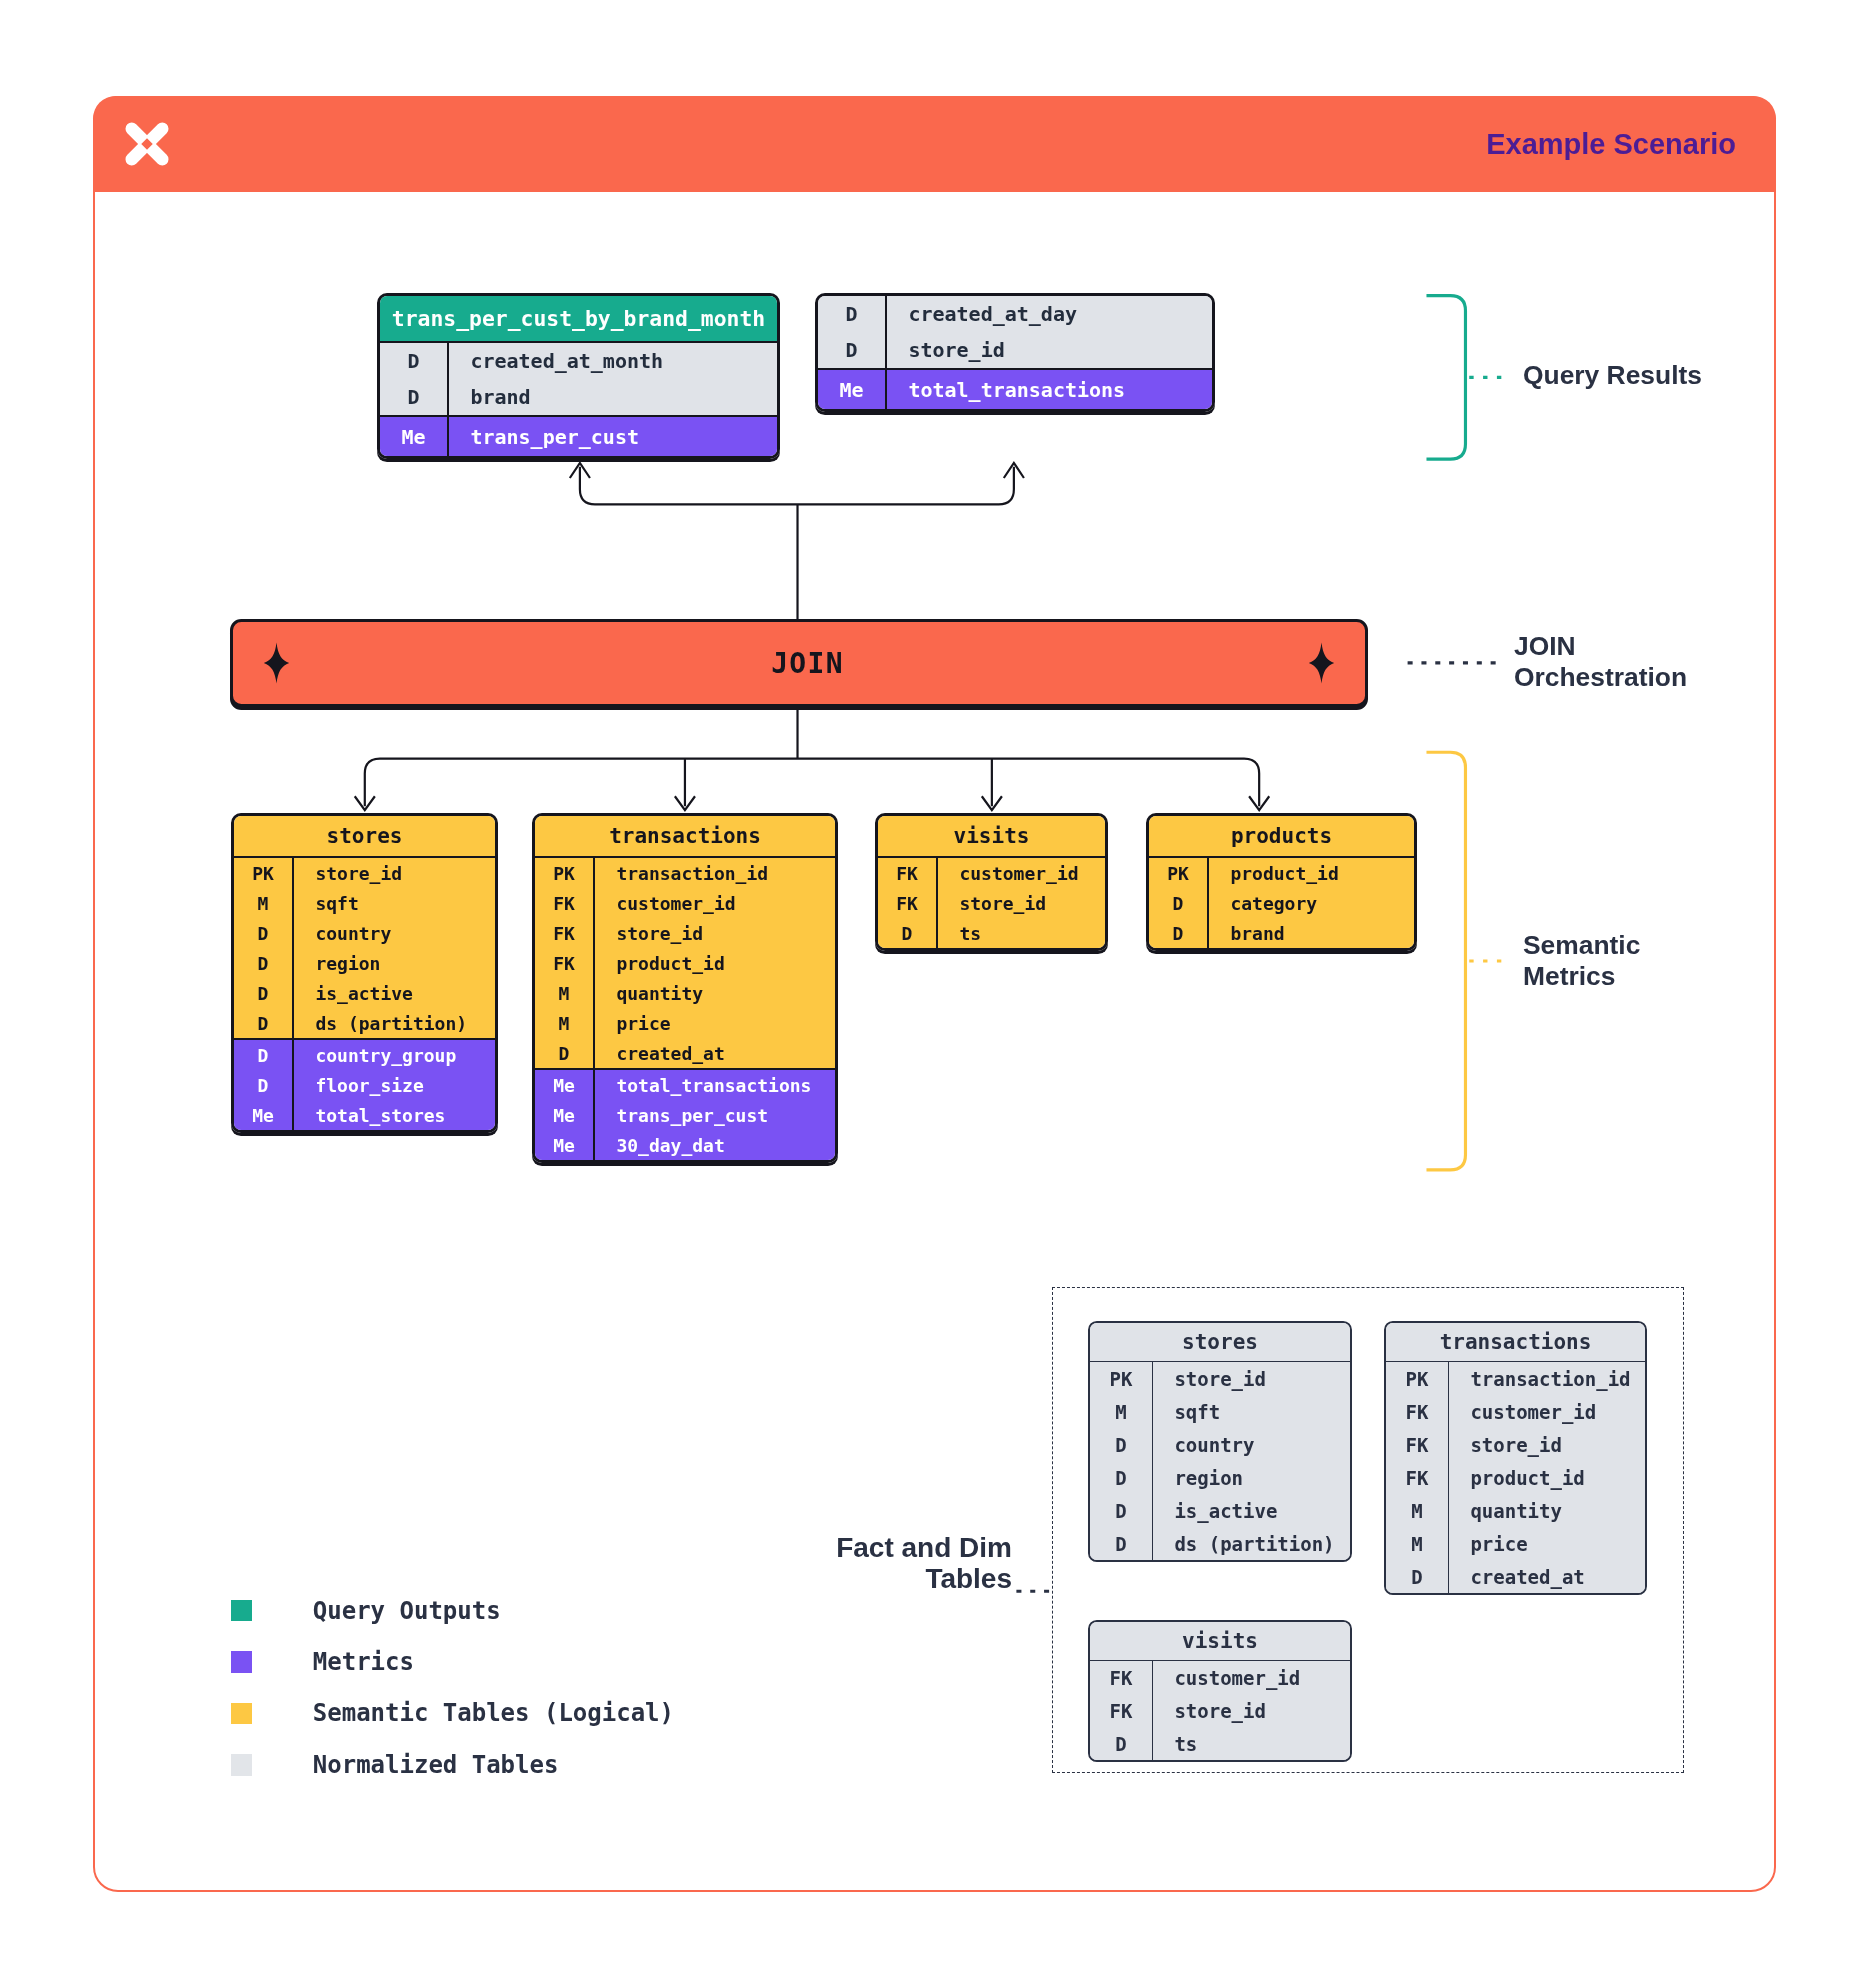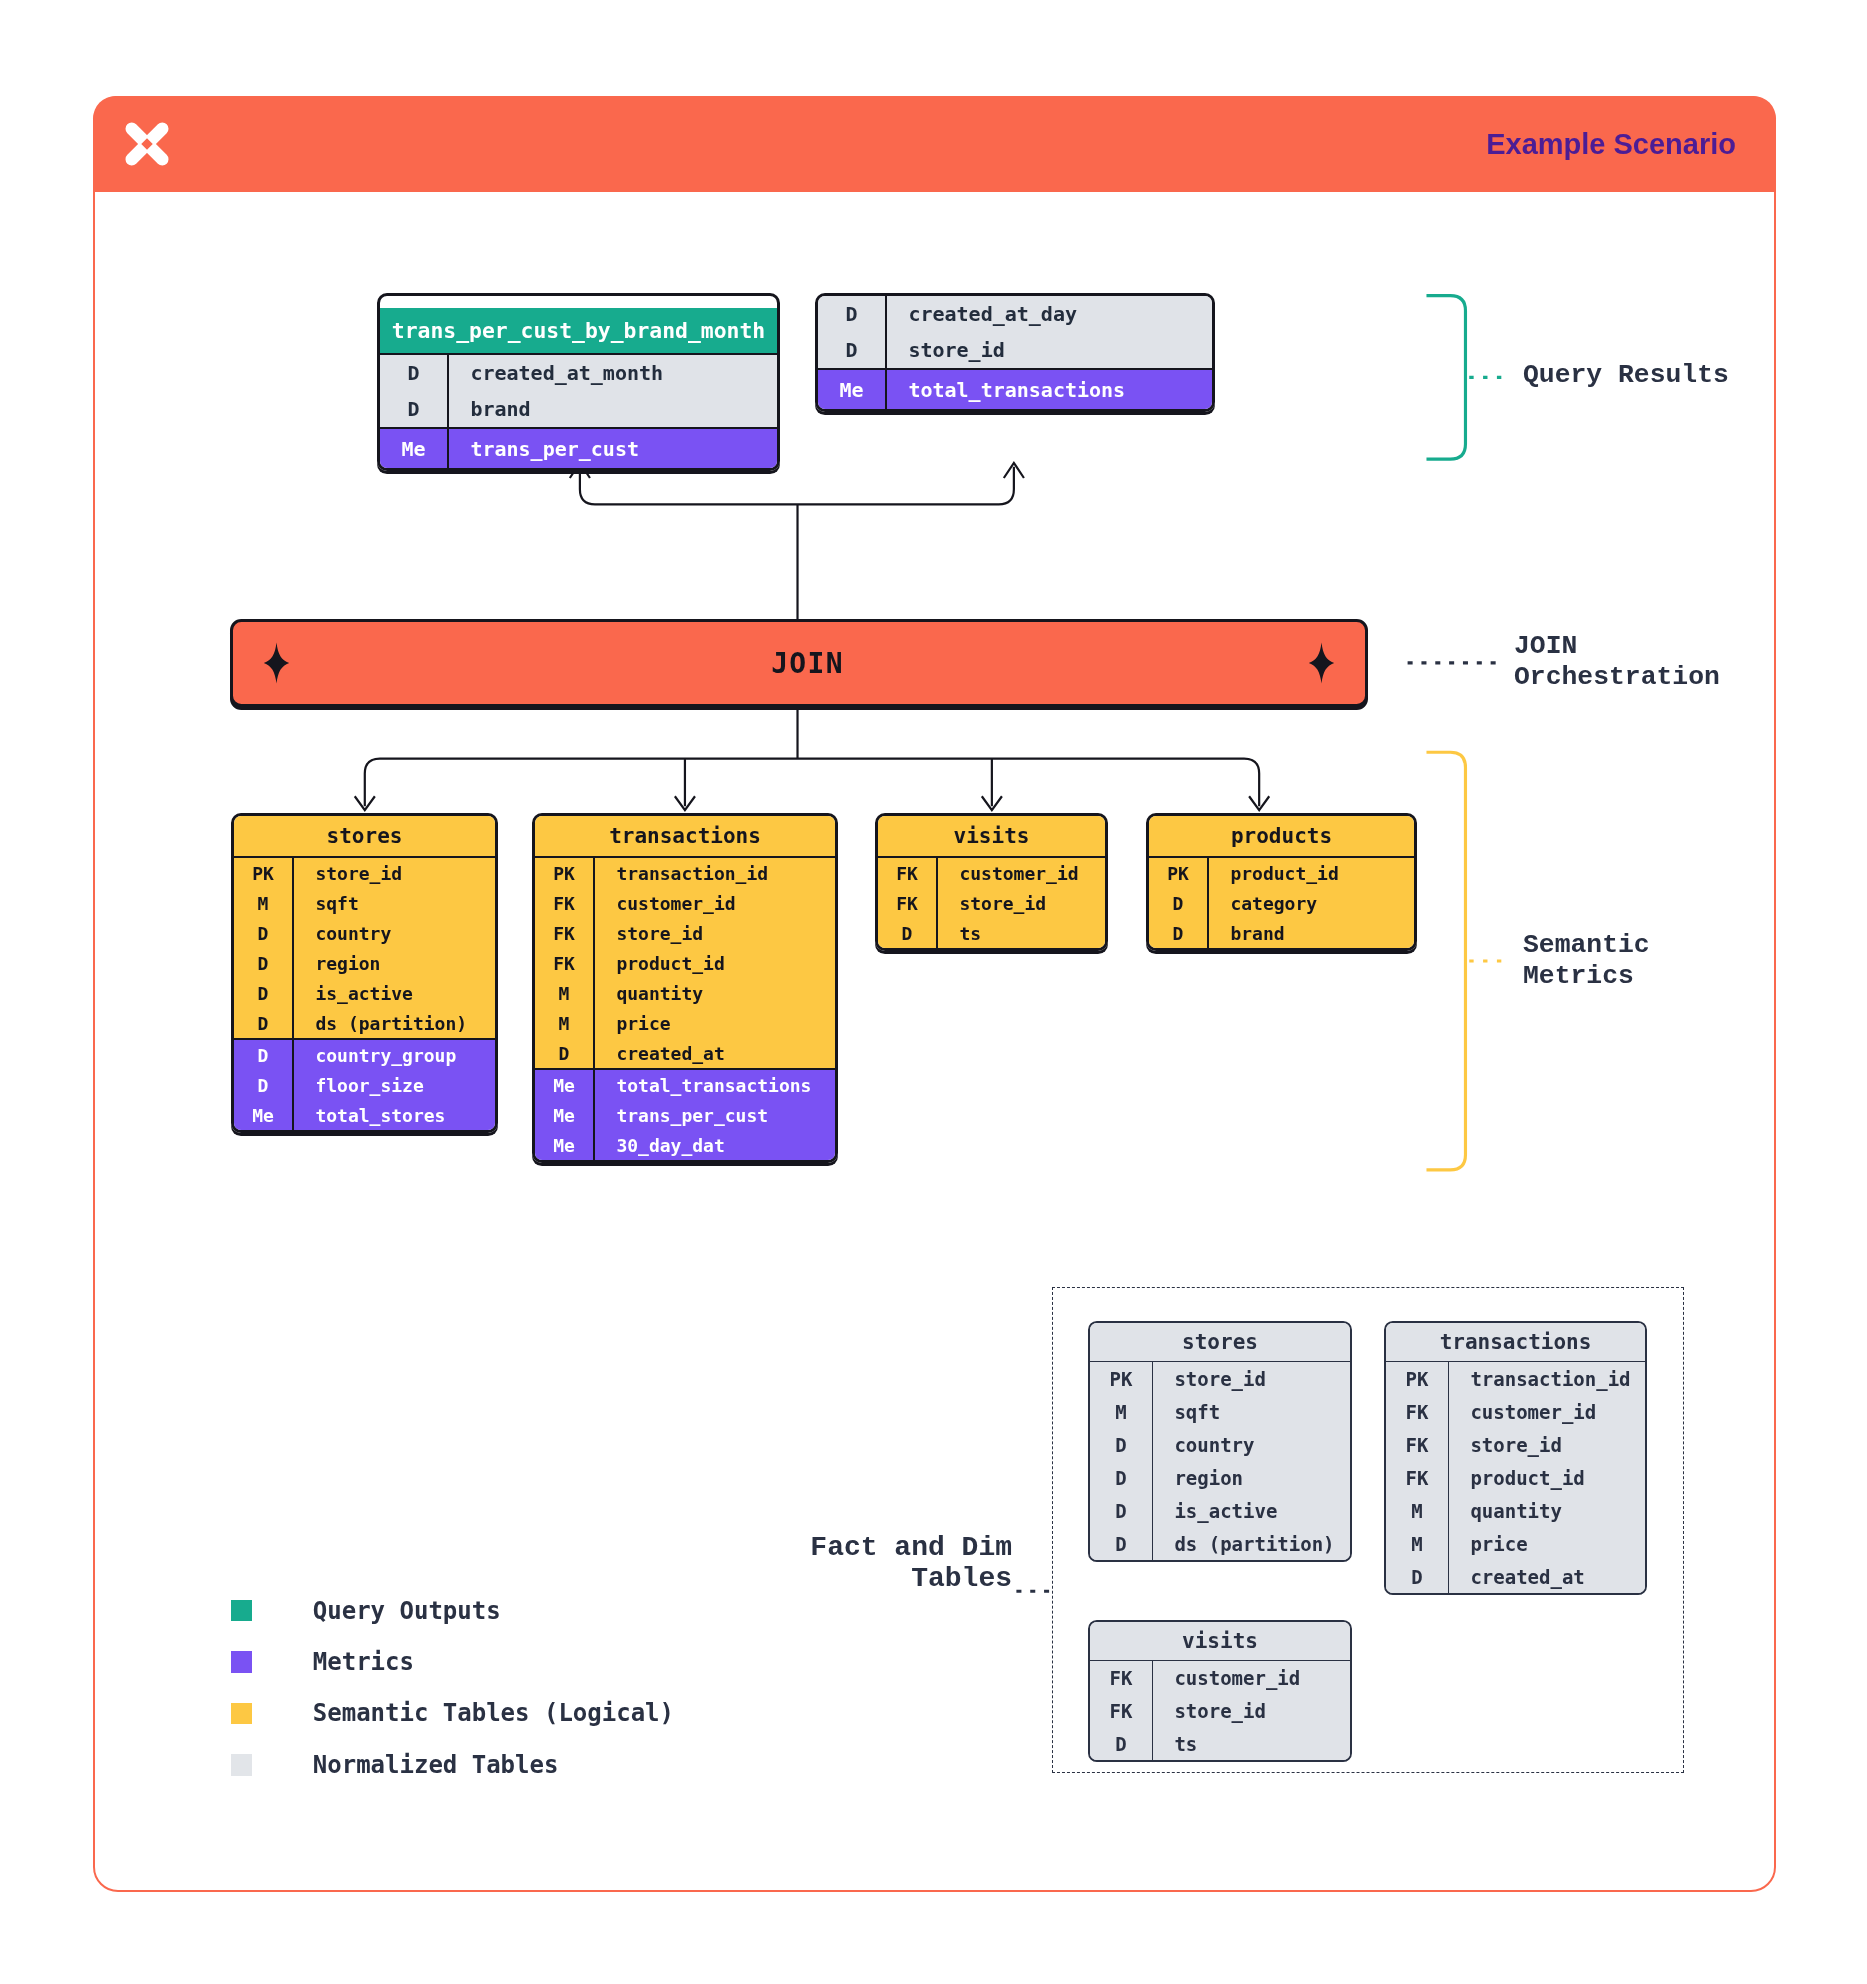--- a/index.html
+++ b/index.html
@@ -34,21 +34,21 @@
     box-shadow:0 3.1px 0 var(--line);font-weight:700;}
   .tbl .tbl-h{height:var(--hh);display:flex;align-items:center;justify-content:center;
     border-bottom:2.5px solid var(--line);font-size:var(--hf);}
   .tbl .r{display:flex;align-items:center;height:var(--rh);}
   .tbl .t{width:var(--tw);flex:0 0 var(--tw);align-self:stretch;display:flex;align-items:center;
     justify-content:center;border-right:2.5px solid var(--line);}
   .tbl .n{padding-left:21.4px;white-space:nowrap;}
   .tbl .tbl-metrics{border-top:2.5px solid var(--line);}
 
   .v-green{--hh:47px;--rh:36px;--tw:69px;--hf:21.4px;font-size:20px;}
-  .v-green .tbl-h{background:var(--green);color:#fff;margin-top:12px;}
+  .v-green .tbl-h{background:var(--green);color:#fff;}
   .v-green .tbl-body{background:var(--gray);color:#232D3D;}
   .v-green .tbl-metrics{background:var(--purple);color:#fff;--rh:39px;}
 
   .v-yellow{--hh:42px;--rh:30px;--tw:60px;--hf:21px;font-size:18px;}
   .v-yellow .tbl-h{background:var(--yellow);color:#15151D;}
   .v-yellow .tbl-body{background:var(--yellow);color:#15151D;}
   .v-yellow .tbl-metrics{background:var(--purple);color:#fff;}
 
   .v-gray{--hh:39px;--rh:33px;--tw:63px;--hf:21px;font-size:19px;
     border:2.5px solid var(--navy);border-radius:8.8px;box-shadow:none;color:var(--navy);}
@@ -69,21 +69,21 @@
 
   
   #join-bar{position:absolute;left:230px;top:619px;width:1138px;height:88px;
     background:var(--orange);border:3.1px solid var(--line);border-radius:11.3px;
     box-shadow:0 3.1px 0 var(--line);display:flex;align-items:center;justify-content:center;padding-left:17px;}
   #join-label{font-size:28px;font-weight:700;letter-spacing:1.3px;color:#15151D;}
   .spark{position:absolute;top:50%;transform:translateY(-50%);width:29px;height:45px;}
   .spark.sl{left:29px;} .spark.sr{right:29px;}
 
   
-  .side-label{position:absolute;font-family:Liberation Mono, monospace;
+  .side-label{position:absolute;font-family:Liberation Sans, sans-serif;
     font-weight:700;color:var(--navy);font-size:26.4px;line-height:31px;}
   #lbl-query{left:1523px;top:360px;}
   #lbl-join{left:1514px;top:631px;width:164px;}
   #lbl-sem{left:1523px;top:930px;width:151px;}
   #lbl-fact{left:742px;top:1532px;width:270px;font-size:28px;text-align:right;}
 
   
   #dashed-box{position:absolute;left:1052px;top:1287px;width:632px;height:486px;
     border:1.9px dashed var(--navy);}
 

